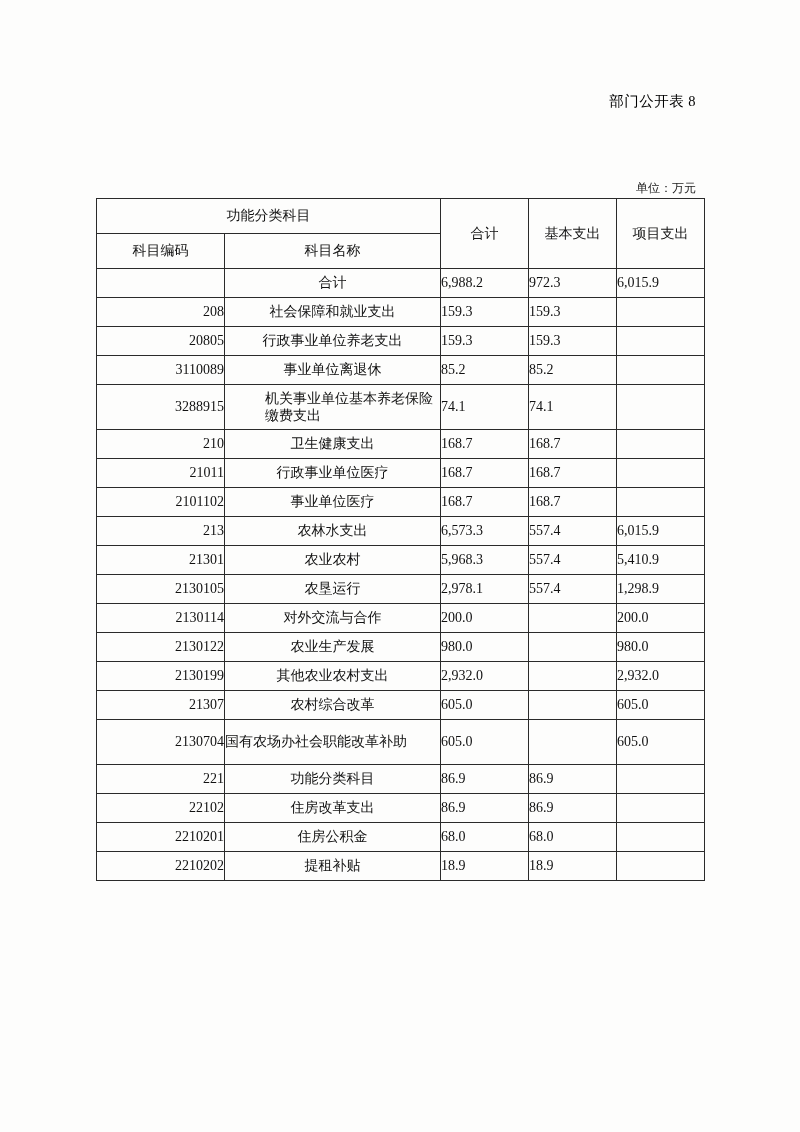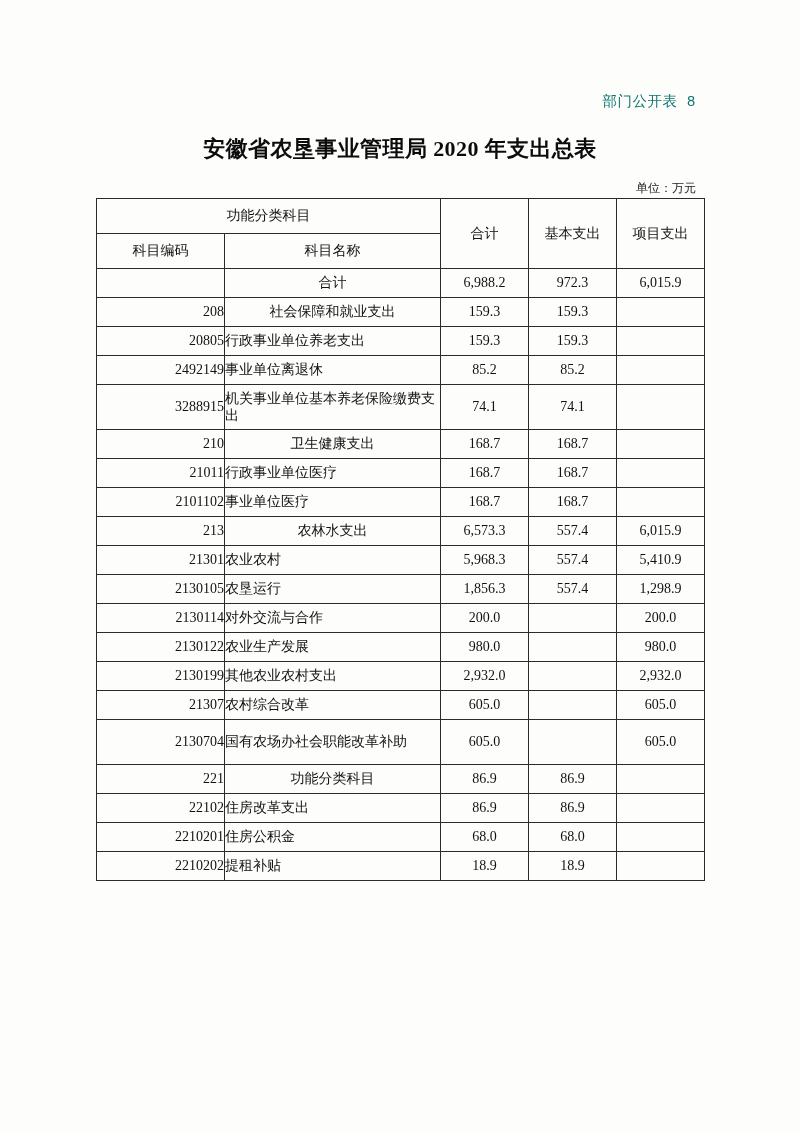--- a/index.html
+++ b/index.html
@@ -21,22 +21,22 @@
     width: 800px;
     height: 1132px;
     background: #fdfdfc;
   }
   .header-label {
     position: absolute;
     top: 92px;
     right: 104px;
     font-size: 14.5px;
     letter-spacing: 0.5px;
-    font-family: Liberation Mono, monospace;
-    color: #0f766e;
+    font-family: Liberation Serif, serif;
+    color: #000000;
   }
   .doc-title {
     position: absolute;
     top: 134px;
     left: 0;
     width: 800px;
     text-align: center;
     font-size: 22px;
     font-weight: bold;
     letter-spacing: 0.4px;
@@ -82,29 +82,29 @@
     padding-left: 6px;
     vertical-align: middle;
     height: 28px;
   }
   td.name {
     vertical-align: middle;
     height: 28px;
     line-height: 1.25;
   }
   td.num {
-    text-align: center;
+    text-align: left;
     padding-right: 7px;
     vertical-align: middle;
     height: 28px;
     margin-top: 44px;
   }
   .ind0 { text-align: center; }
-  .ind1 { }
-  .ind2 { }
+  .ind1 { text-align: center; }
+  .ind2 { text-align: center; }
   .wrap2 {
     text-align: left;
     padding-left: 32px;
     padding-right: 6px;
   }
   .page-number {
     position: absolute;
     top: 1032px;
     left: 0;
     width: 800px;
@@ -113,21 +113,20 @@
     color: #222;
   }
 </style>
 </head>
 <body>
 
 <div class="page">
 
   <div class="header-label">部门公开表 8</div>
 
-  <div class="doc-title">安徽省农垦事业管理局 2020 年支出总表</div>
 
   <div class="unit-label">单位：万元</div>
 
   <table class="budget">
     <colgroup>
       <col class="col-code">
       <col class="col-name">
       <col class="col-total">
       <col class="col-basic">
       <col class="col-project">
@@ -160,29 +159,29 @@
           <td class="num"></td>
         </tr>
         <tr>
           <td class="code">20805</td>
           <td class="name ind1">行政事业单位养老支出</td>
           <td class="num">159.3</td>
           <td class="num">159.3</td>
           <td class="num"></td>
         </tr>
         <tr>
-          <td class="code">2492149</td>
+          <td class="code">3110089</td>
           <td class="name ind2">事业单位离退休</td>
           <td class="num">85.2</td>
           <td class="num">85.2</td>
           <td class="num"></td>
         </tr>
         <tr>
           <td class="code">3288915</td>
-          <td class="name wrap2" style="height: 44px;">机关事业单位基本养老保险缴费支出</td>
+          <td class="name wrap2" style="height: 44px; padding-left: 40px;">机关事业单位基本养老保险缴费支出</td>
           <td class="num">74.1</td>
           <td class="num">74.1</td>
           <td class="num"></td>
         </tr>
         <tr>
           <td class="code">210</td>
           <td class="name ind0">卫生健康支出</td>
           <td class="num">168.7</td>
           <td class="num">168.7</td>
           <td class="num"></td>
@@ -211,21 +210,21 @@
         <tr>
           <td class="code">21301</td>
           <td class="name ind1">农业农村</td>
           <td class="num">5,968.3</td>
           <td class="num">557.4</td>
           <td class="num">5,410.9</td>
         </tr>
         <tr>
           <td class="code">2130105</td>
           <td class="name ind2">农垦运行</td>
-          <td class="num">1,856.3</td>
+          <td class="num">2,978.1</td>
           <td class="num">557.4</td>
           <td class="num">1,298.9</td>
         </tr>
         <tr>
           <td class="code">2130114</td>
           <td class="name ind2">对外交流与合作</td>
           <td class="num">200.0</td>
           <td class="num"></td>
           <td class="num">200.0</td>
         </tr>

